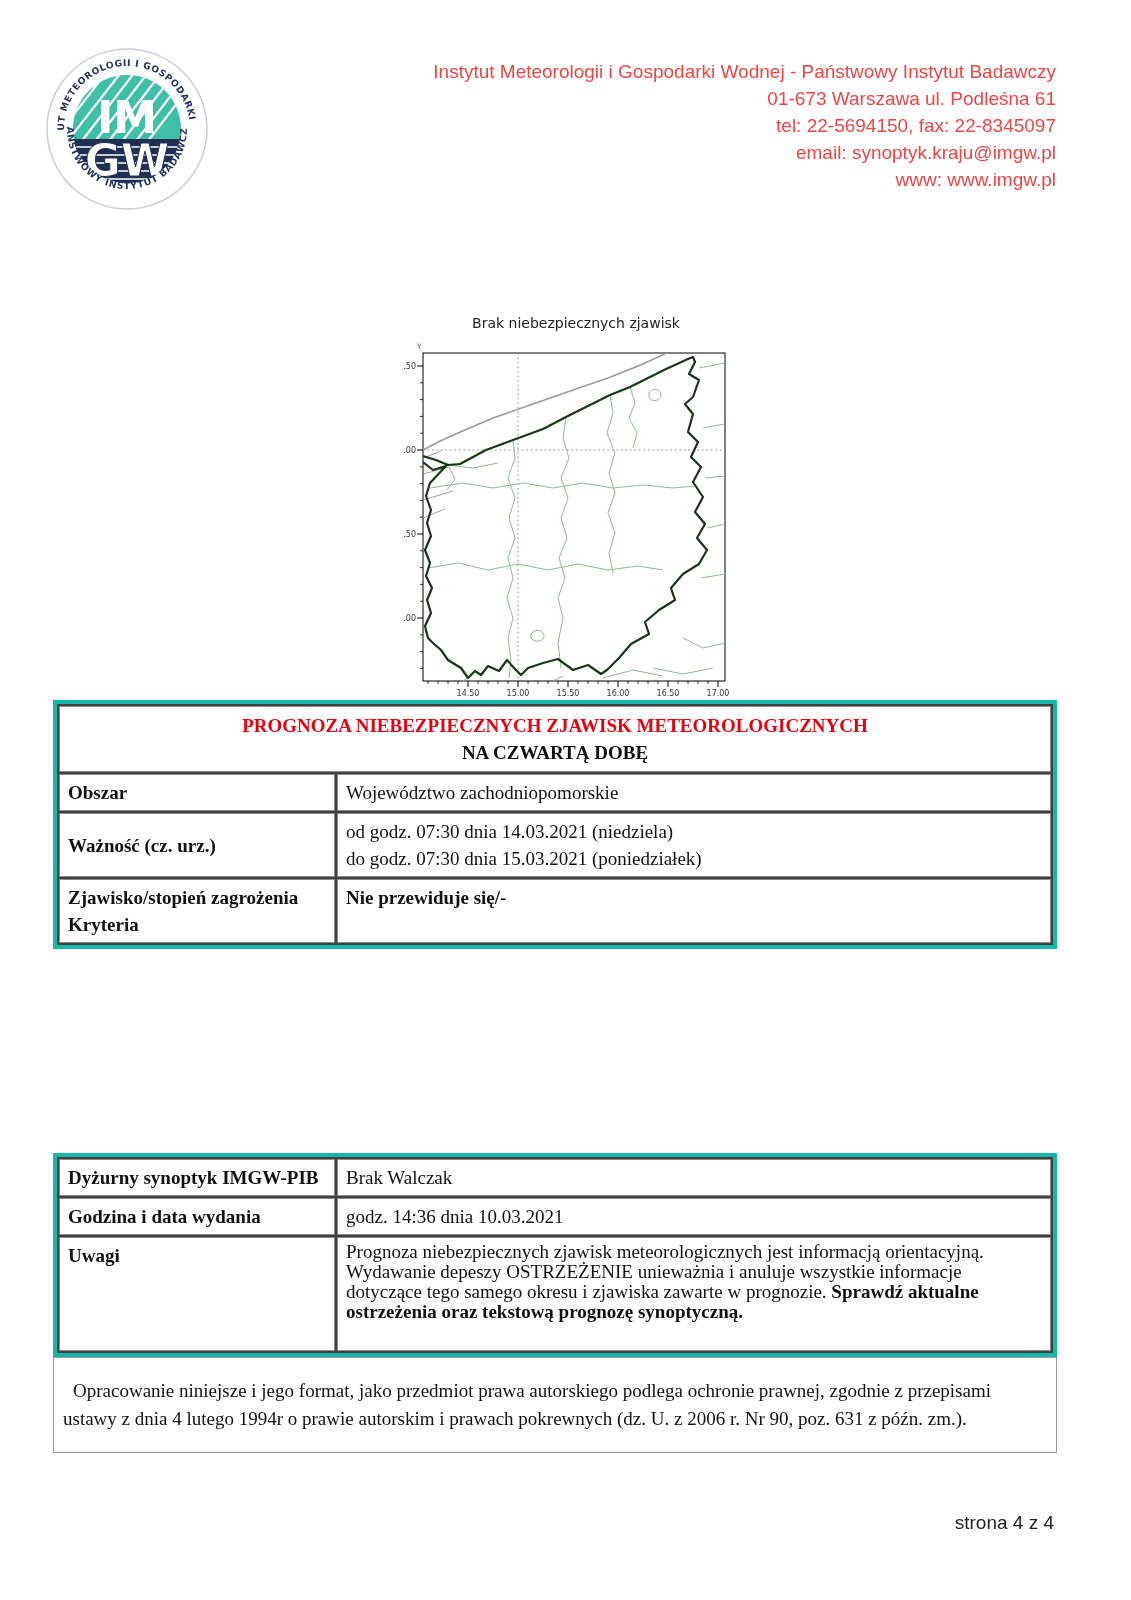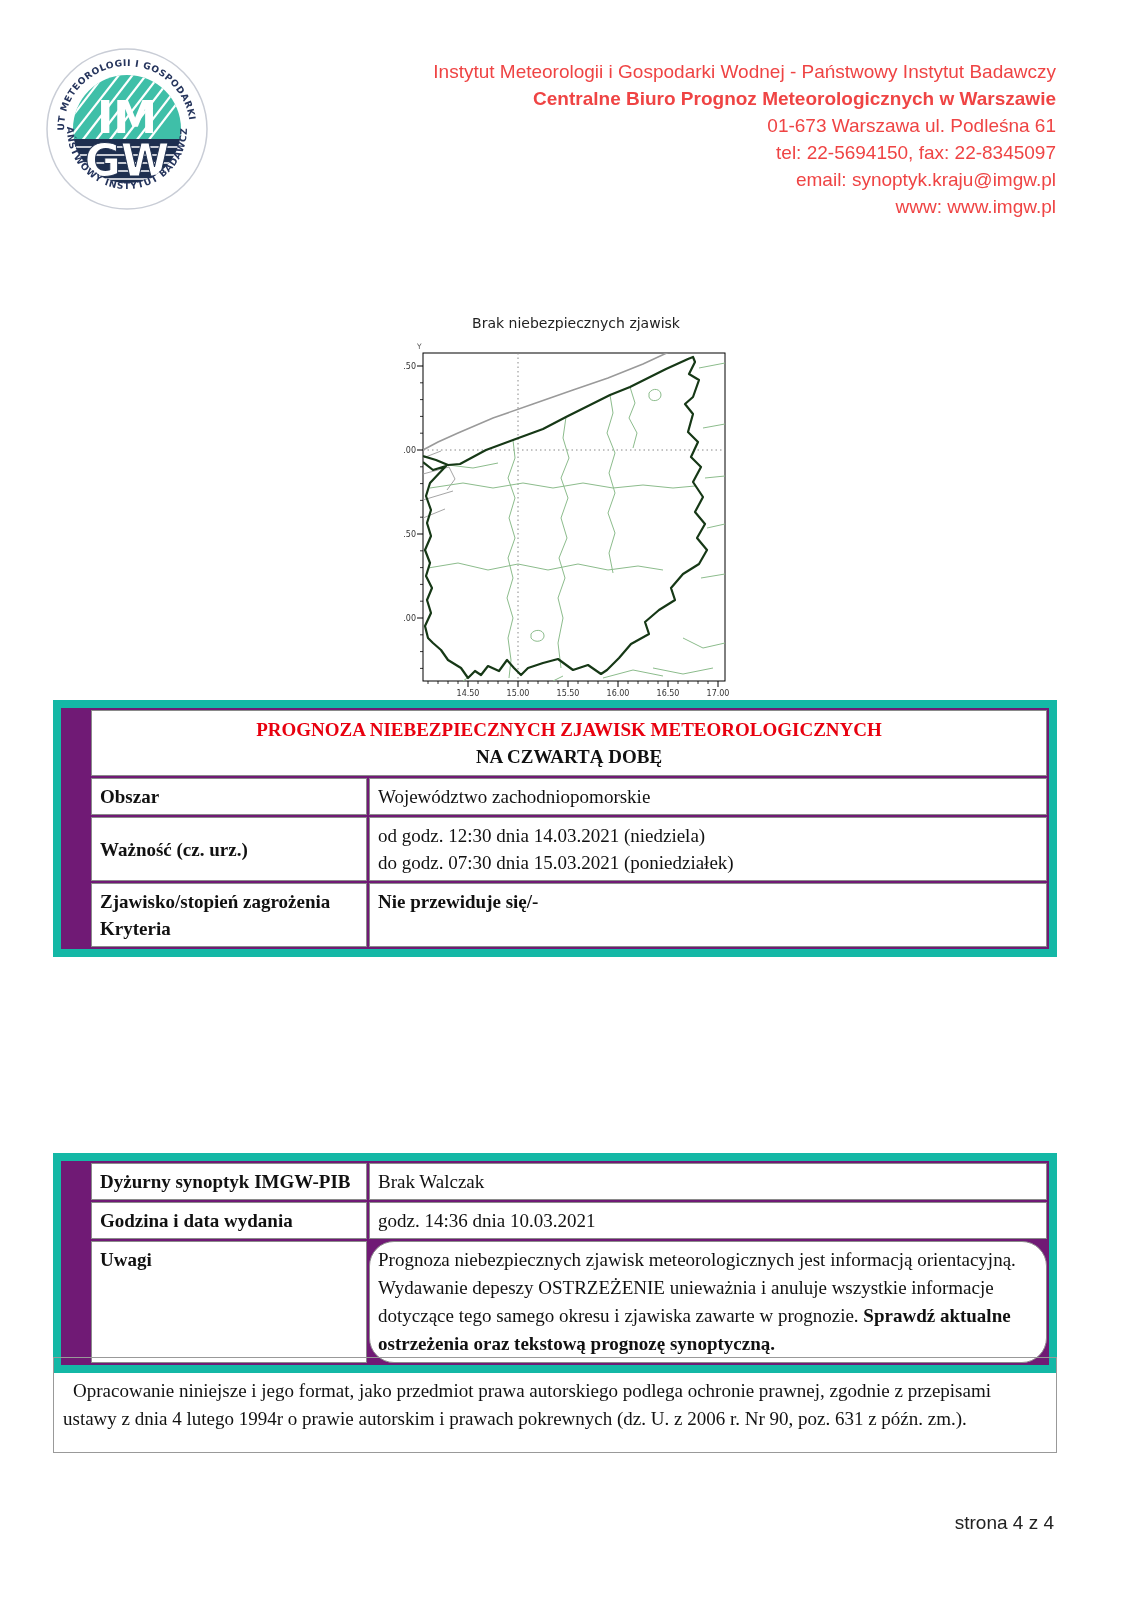--- a/index.html
+++ b/index.html
@@ -9,30 +9,30 @@
   .logo{position:absolute;left:46px;top:48px;width:162px;height:162px;}
   .hdr{position:absolute;top:58px;right:75px;text-align:right;
        font-family:"Liberation Sans",sans-serif;font-size:19px;line-height:27px;color:#ef4444;}
   .hdr .b{font-weight:bold;}
   
   .map-title{position:absolute;left:425px;top:315px;width:302px;text-align:center;
              font-family:"DejaVu Sans",sans-serif;font-size:14px;color:#222;}
   .map-wrap{position:absolute;left:403px;top:338px;width:347px;height:362px;}
   
   table.doc{position:absolute;left:53px;width:1004px;border-collapse:separate;border-spacing:2px;
-            border:8px solid #14b8a6;background:#701a75;font-size:19px;line-height:27px;padding-left:28px;}
+            border:4px solid #14b8a6;background:#404040;font-size:19px;line-height:27px;}
   table.doc td{border:1.5px solid #8a8a8a;padding:4px 8px;vertical-align:middle;background:#fff;}
   td.lbl{width:258px;font-weight:bold;}
   .tbl1{top:700px;}
   .tbl2{top:1153px;}
   .tbl1 .titlecell{text-align:center;height:56px;}
   .t-red{color:#e8000f;font-weight:bold;}
   .t-sub{font-weight:bold;color:#111;}
   .bold{font-weight:bold;}
-  .remarks{line-height:28px;border-radius:25px;}
+  .remarks{line-height:20px;}
   
   .copy{position:absolute;left:53px;top:1357px;width:984px;border:1.5px solid #999;
         padding:19px 9px;font-size:19px;line-height:28px;}
   .copy p{margin:0;text-indent:10px;}
   
   .footer{position:absolute;right:77px;top:1512px;font-family:"Liberation Sans",sans-serif;
           font-size:19px;color:#222;}
   svg text{font-family:"DejaVu Sans",sans-serif;}
 </style>
 </head>
@@ -75,21 +75,20 @@
     <text font-size="9.2" font-weight="bold" fill="#26355d" letter-spacing="0.6">
       <textPath href="#arcTop" startOffset="50%" text-anchor="middle">INSTYTUT METEOROLOGII I GOSPODARKI WODNEJ</textPath>
     </text>
     <text font-size="9.2" font-weight="bold" fill="#26355d" letter-spacing="0.8">
       <textPath href="#arcBot" startOffset="50%" text-anchor="middle">PAŃSTWOWY INSTYTUT BADAWCZY</textPath>
     </text>
   </svg>
 
   <div class="hdr">
     <div>Instytut Meteorologii i Gospodarki Wodnej - Państwowy Instytut Badawczy</div>
-    <div class="b">Centralne Biuro Prognoz Meteorologicznych w Warszawie</div>
     <div>01-673 Warszawa ul. Podleśna 61</div>
     <div>tel: 22-5694150, fax: 22-8345097</div>
     <div>email: synoptyk.kraju@imgw.pl</div>
     <div>www: www.imgw.pl</div>
   </div>
 
   <div class="map-title">Brak niebezpiecznych zjawisk</div>
 
   <svg class="map-wrap" viewBox="0 0 347 362">
     <defs>
@@ -162,21 +161,21 @@
         <div class="t-sub">NA CZWARTĄ DOBĘ</div>
       </td>
     </tr>
     <tr>
       <td class="lbl">Obszar</td>
       <td>Województwo zachodniopomorskie</td>
     </tr>
     <tr>
       <td class="lbl" style="height:52px;">Ważność (cz. urz.)</td>
       <td>
-        <div>od godz. 12:30 dnia 14.03.2021 (niedziela)</div>
+        <div>od godz. 07:30 dnia 14.03.2021 (niedziela)</div>
         <div>do godz. 07:30 dnia 15.03.2021 (poniedziałek)</div>
       </td>
     </tr>
     <tr>
       <td class="lbl" style="height:52px;vertical-align:middle;margin-top:40px;">
         <div>Zjawisko/stopień zagrożenia</div>
         <div>Kryteria</div>
       </td>
       <td style="vertical-align:top;" class="bold">Nie przewiduje się/-</td>
     </tr>

